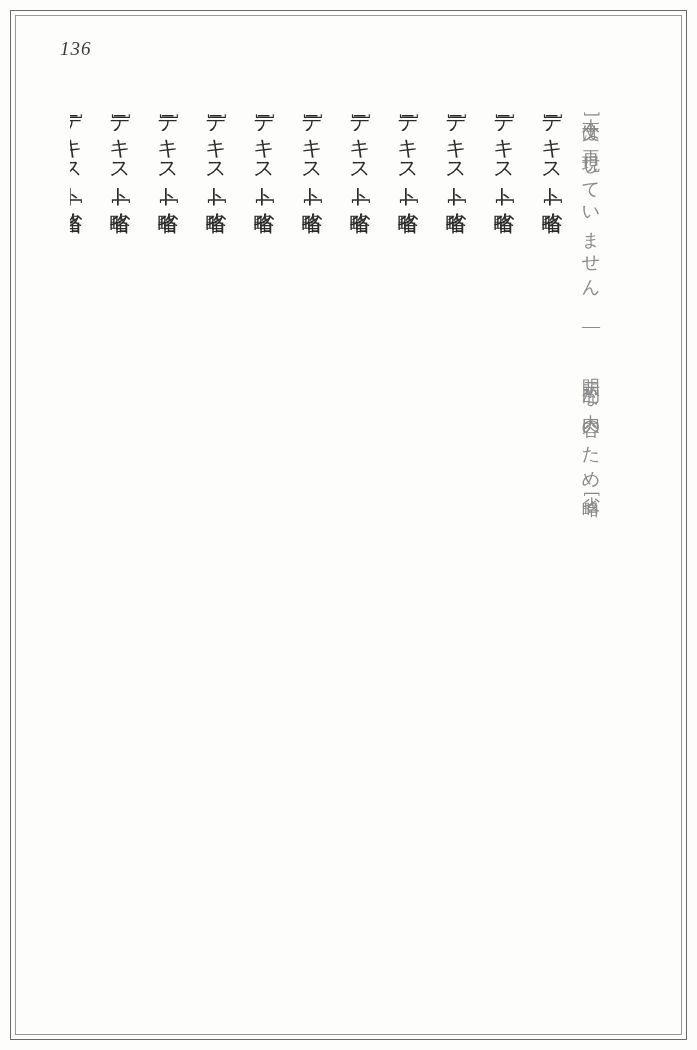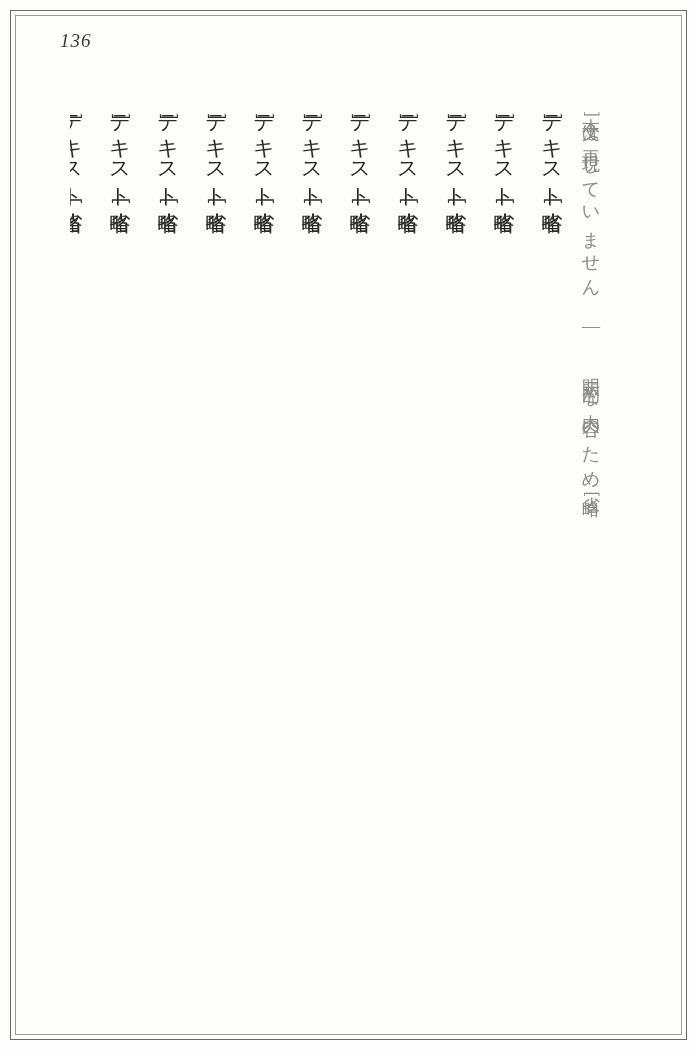--- a/index.html
+++ b/index.html
@@ -22,21 +22,21 @@
     top: 10px; left: 10px; right: 10px; bottom: 10px;
     border: 1px solid #6a6a6a;
   }
   .frame-inner {
     position: absolute;
     top: 4px; left: 4px; right: 4px; bottom: 4px;
     border: 1px solid #9a9a9a;
   }
   .page-number {
     position: absolute;
-    top: 30px;
+    top: 38px;
     left: 60px;
     font-size: 19px;
     font-style: italic;
     color: #3a3a3a;
     letter-spacing: 1px;
   }
   
   .text-area {
     position: absolute;
     top: 100px;

